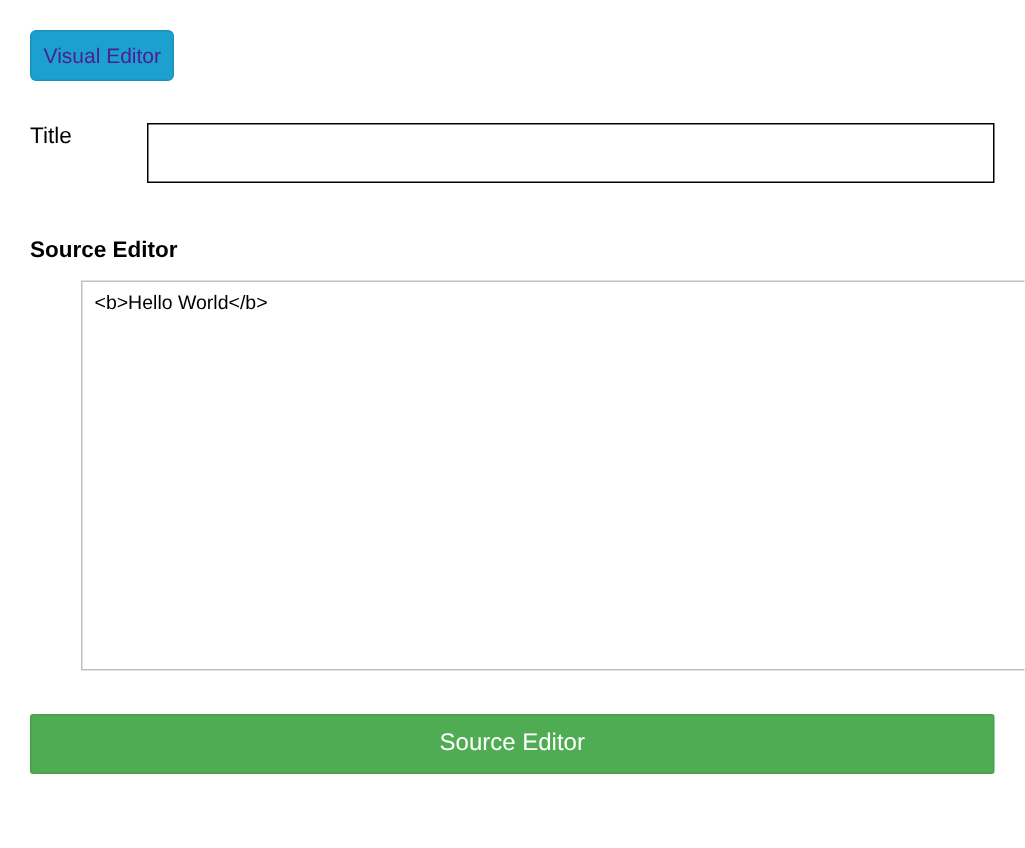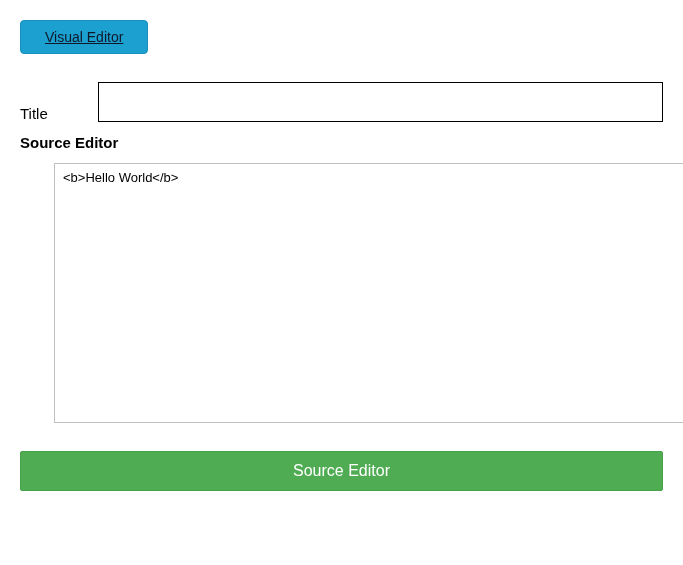--- a/index.html
+++ b/index.html
@@ -19,32 +19,31 @@
       align-items: flex-start;
       margin-bottom: 28px;
     }
     .app-title {
       font-size: 32px;
       font-weight: bold;
       color: #000;
     }
     .btn-visual {
       background: #1ca0cf;
-      color: #0f172a;
+      color: #4c1d95;
       border: 1px solid #1a91bc;
       border-radius: 4px;
-      padding: 8px 24px;
+      padding: 8px 8px;
       font-size: 14px;
       cursor: pointer;
-      text-decoration: underline;
     }
     .title-row {
       display: flex;
-      align-items: flex-end;
-      margin-bottom: 12px;
+      align-items: flex-start;
+      margin-bottom: 36px;
     }
     .title-label {
       font-size: 15px;
       color: #000;
       width: 78px;
     }
     .title-input {
       flex: 1;
       height: 40px;
       border: 1px solid #000;

